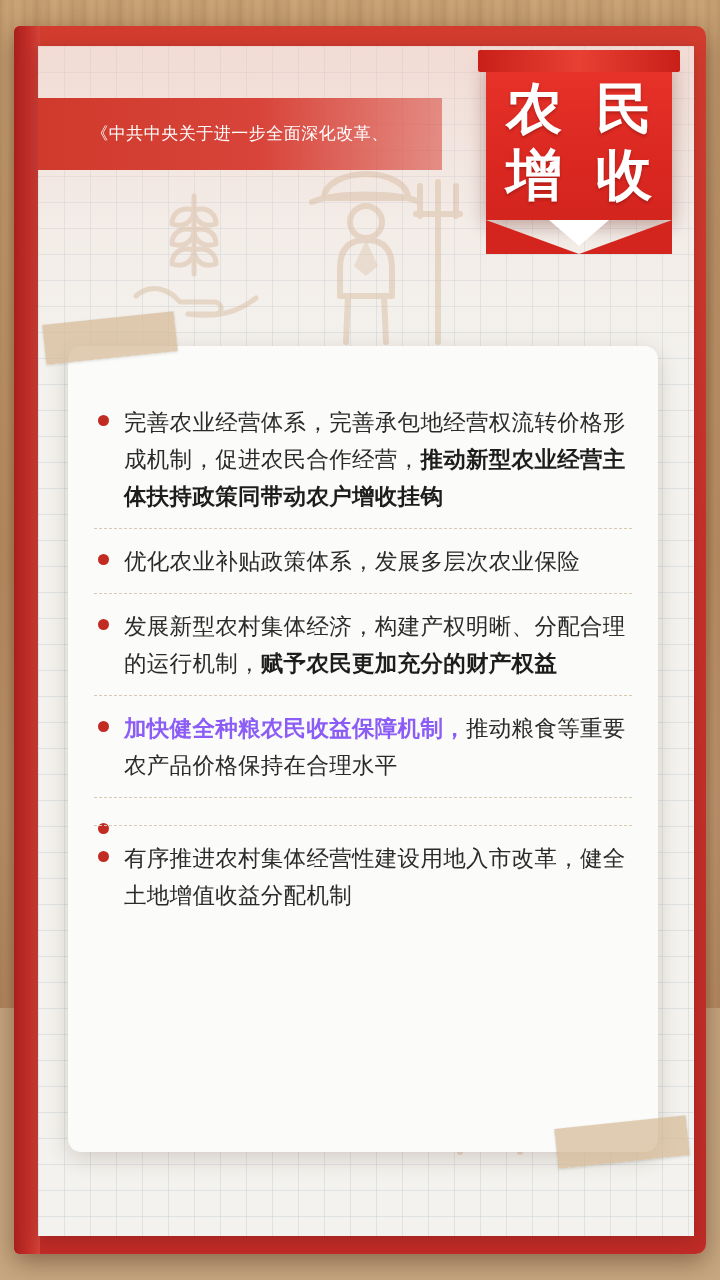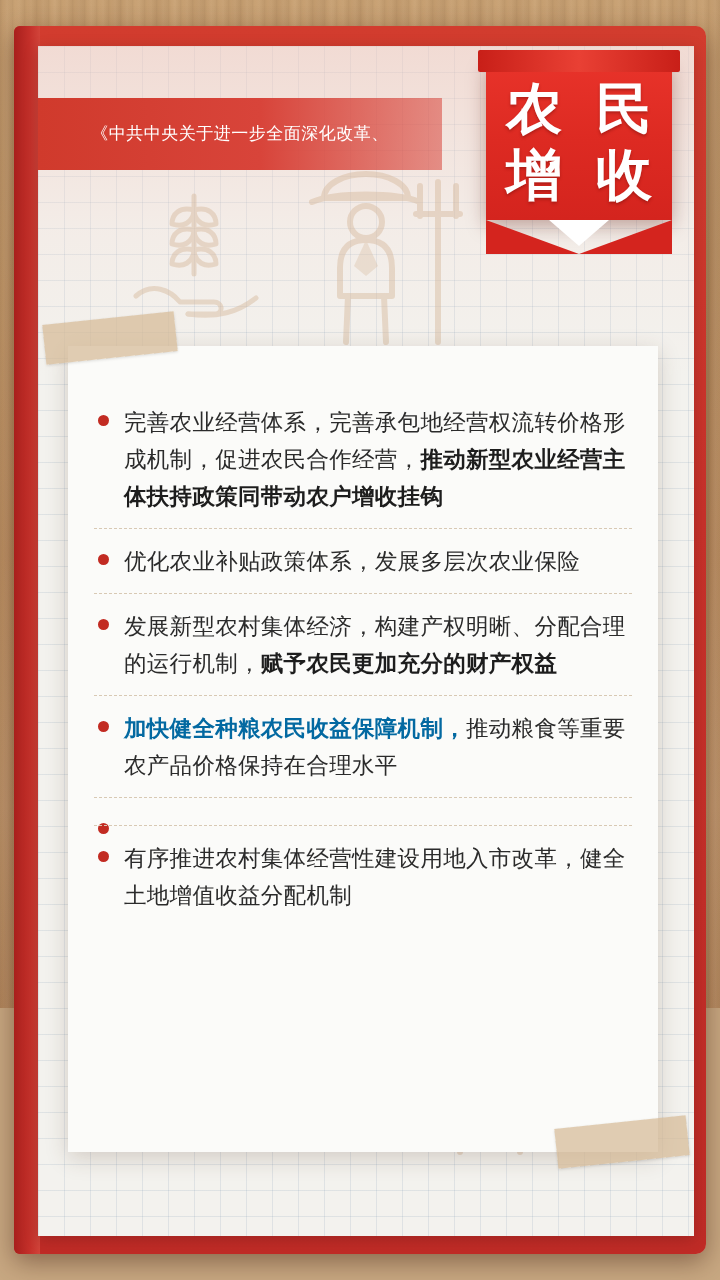--- a/index.html
+++ b/index.html
@@ -161,20 +161,21 @@
   
   .card {
     position: absolute;
     left: 68px;
     top: 346px;
     width: 590px;
     height: 806px;
     background: #fbfbf9;
     box-shadow: 0 6px 22px rgba(80,50,30,0.20);
     z-index: 4;
+    border-radius: 13px;
   }
   .tape {
     position: absolute;
     background: rgba(214,186,150,0.72);
     box-shadow: 0 1px 3px rgba(0,0,0,0.12);
     z-index: 5;
   }
   .tape-tl {
     left: 44px; top: 318px;
     width: 132px; height: 40px;
@@ -222,21 +223,21 @@
     color: #2b2b2b;
     font-family: "Liberation Serif", serif;
     letter-spacing: 0.3px;
   }
   .itext .em {
     font-weight: bold;
     color: #1d1d1d;
   }
   .itext.red-bold .lead {
     font-weight: bold;
-    color: #0369a1;
+    color: #8b5cf6;
   }
   .itext.all-red {
     font-weight: bold;
     color: #c22b22;
   }
 
   
   .footer {
     position: absolute;
     left: 0;

